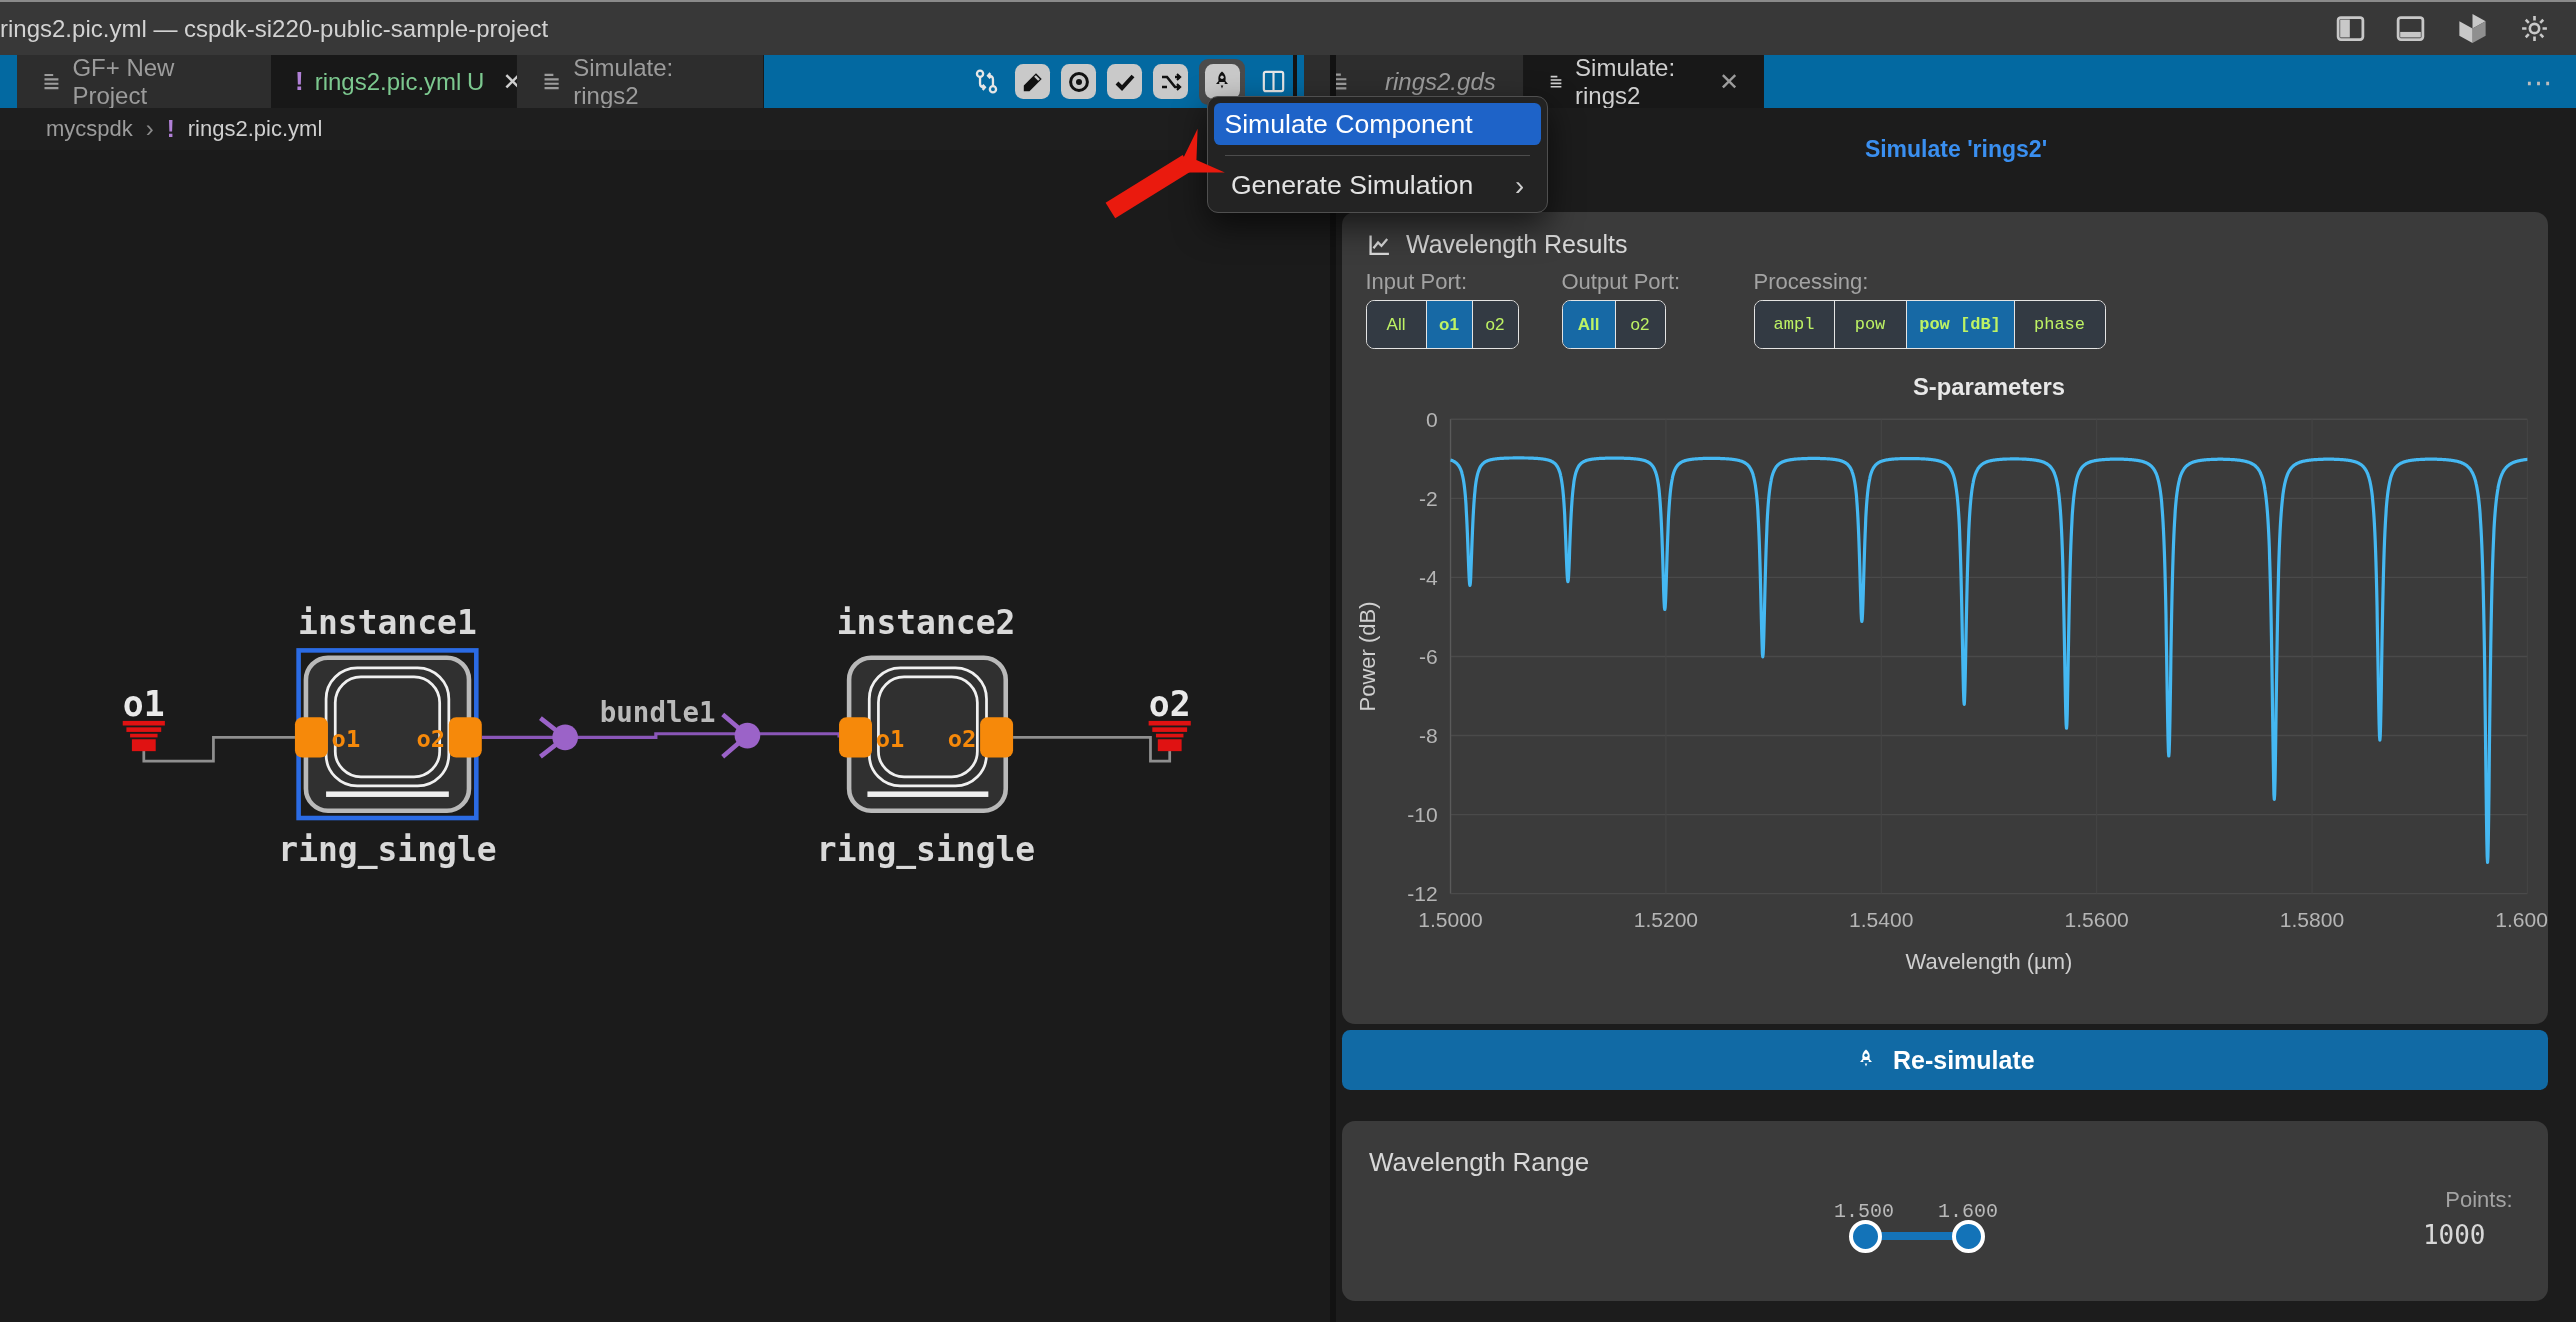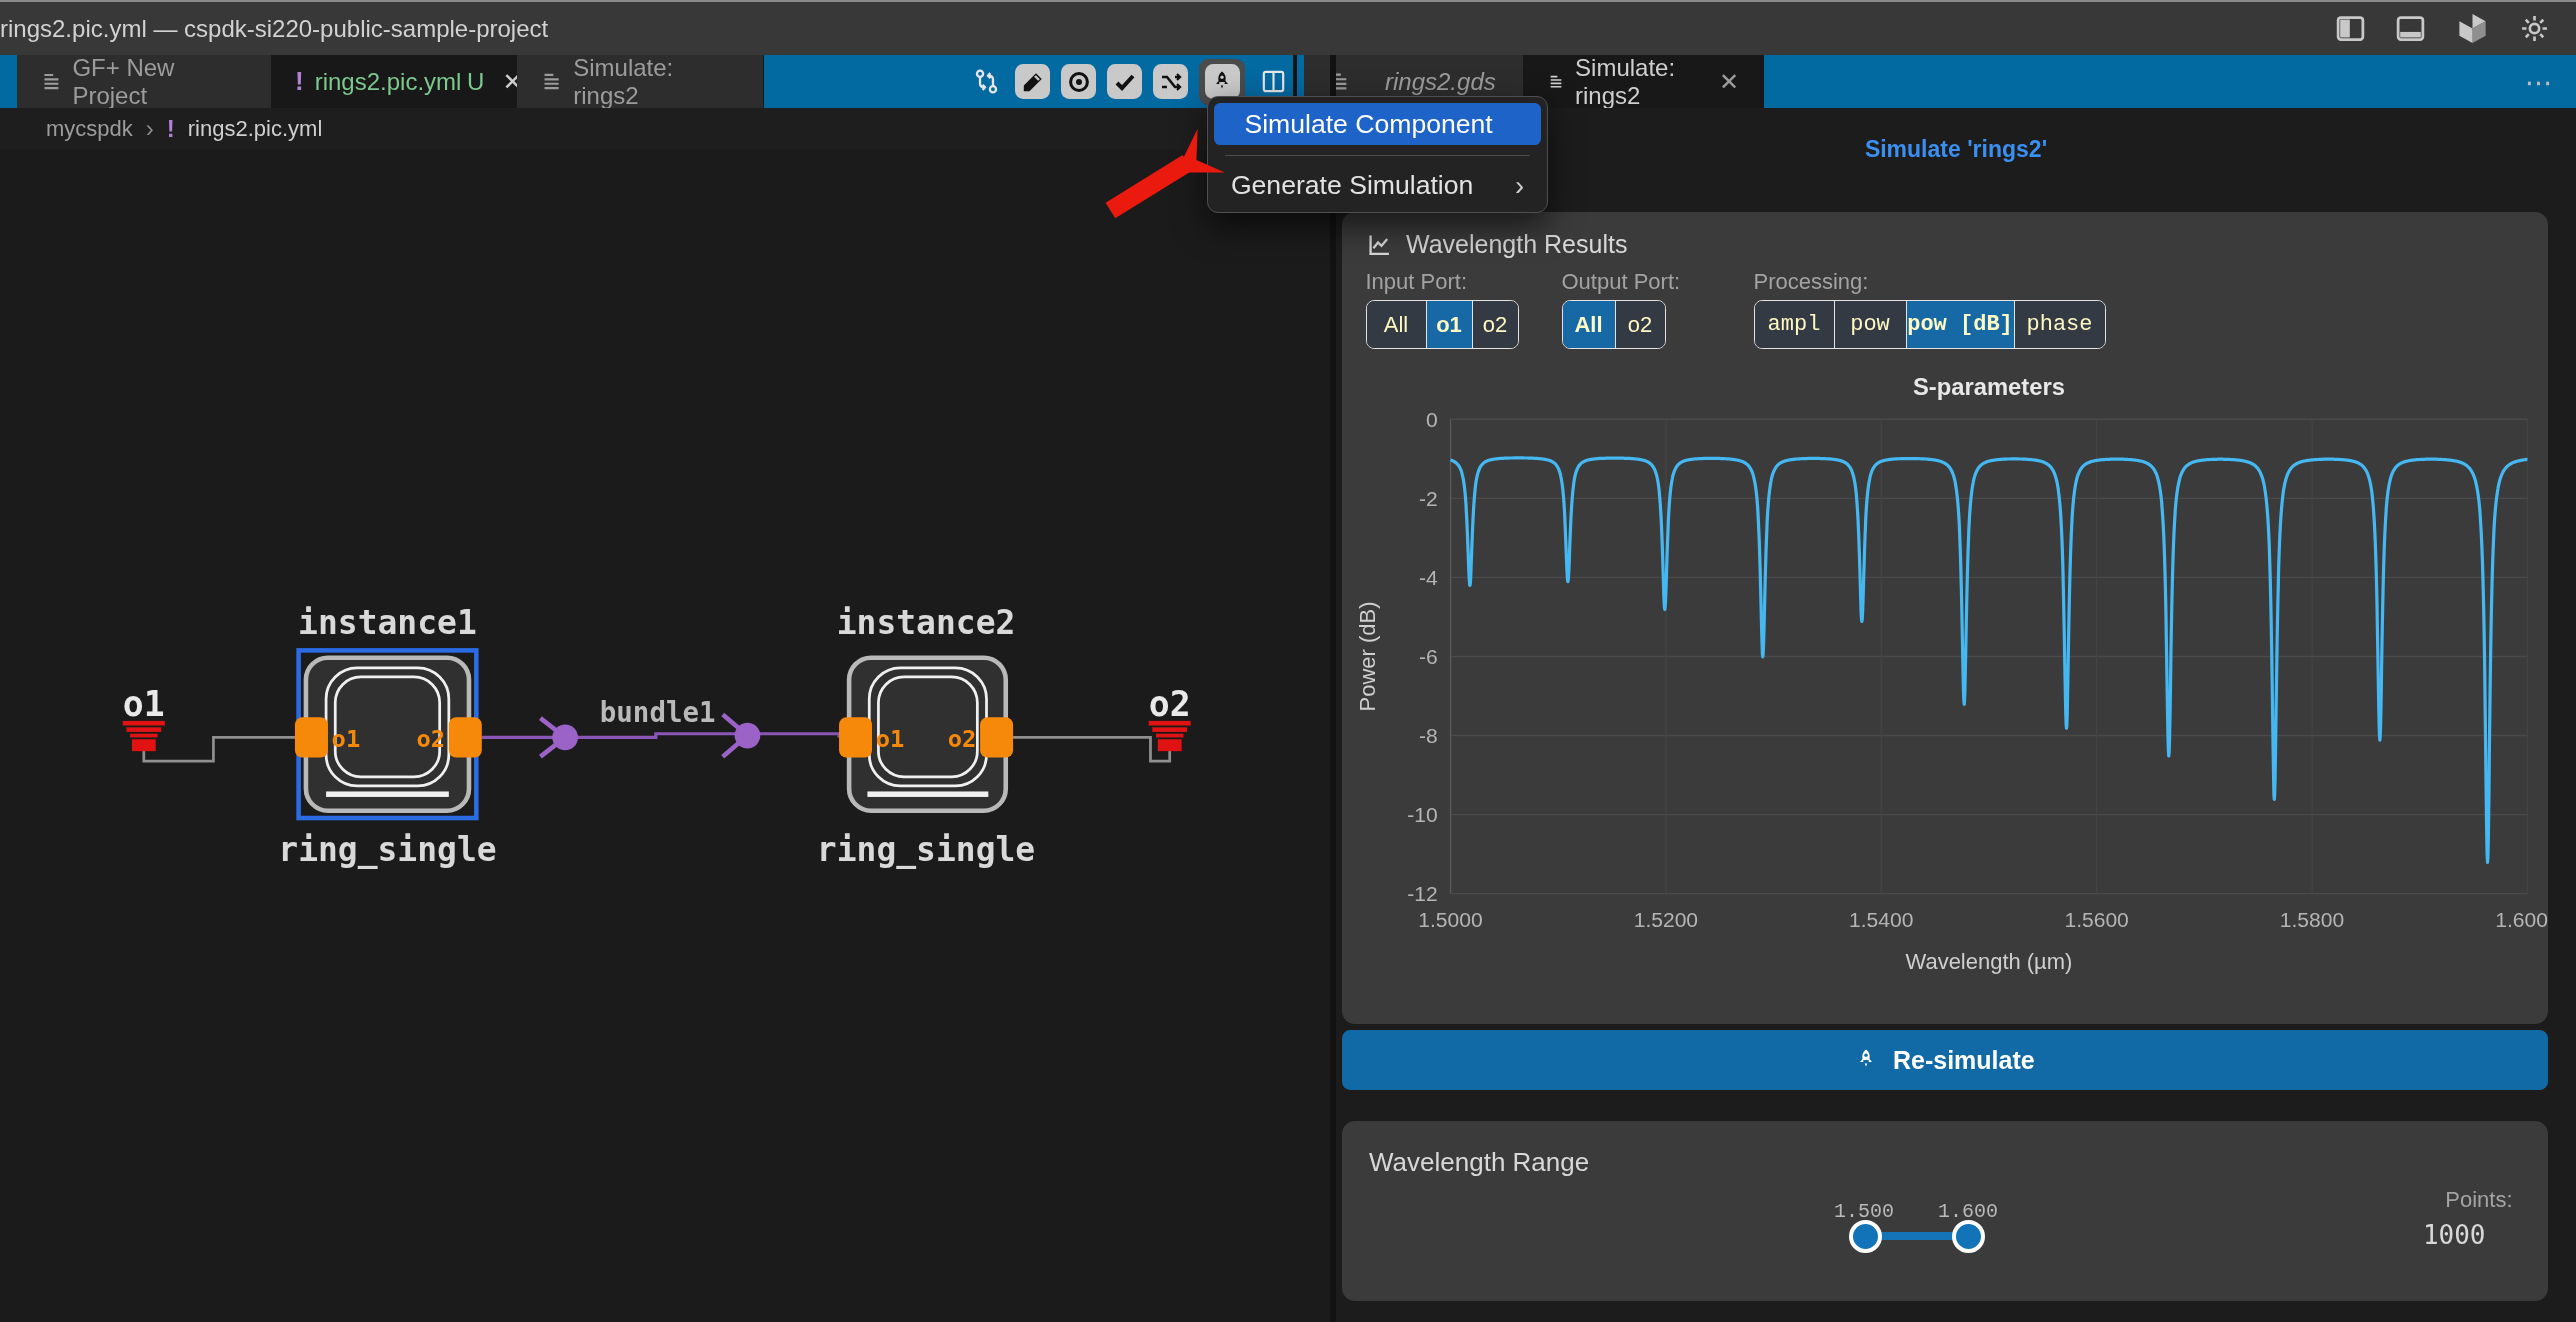--- a/index.html
+++ b/index.html
@@ -51,21 +51,21 @@
   
   #rightpanel { position:absolute; left:1336px; top:108px; width:1240px; height:1215px; background:#1c1c1c; }
   #panel-heading { position:absolute; left:0; top:27.5px; width:100%; text-align:center;
                    font-size:23px; font-weight:bold; color:#3a8ff0; }
   .card { position:absolute; left:5.5px; width:1206px; background:#3b3b3b; border-radius:13px; }
   #card-results { top:104px; height:812px; }
   #results-header { position:absolute; left:24px; top:18.3px; display:flex; align-items:center; gap:13px;
                     font-size:25px; color:#d8d8d8; }
   .grp-label { position:absolute; top:57px; font-size:22px; color:#a3a3a3; }
   .seg-group { position:absolute; top:88px; height:49px; display:flex; border:1.8px solid #e4e4e4; border-radius:8.2px; overflow:hidden; }
-  .seg { display:flex; align-items:center; justify-content:center; font-size:22px; color:#fef9c3;
+  .seg { display:flex; align-items:center; justify-content:center; font-size:17px; color:#bef264;
          background:#333a43; border-right:1.8px solid #e4e4e4; }
   .seg:last-child { border-right:none; }
   .seg.sel { background:#1769a5; font-weight:bold; }
   #grp-input  { left:24px; }
   #grp-output { left:220px; }
   #grp-proc   { left:412px;font-family:Liberation Mono, monospace; }
 
   #spectrum-svg { position:absolute; left:0; top:156px; }
 
   #resim-btn { position:absolute; left:5.5px; top:922px; width:1206px; height:60px; border-radius:8.2px;
@@ -79,21 +79,21 @@
   .slider-handle { position:absolute; top:99px; width:33px; height:33px; border-radius:50%;
                    background:#1373b8; border:4.6px solid #ffffff; }
   #points-label { position:absolute; right:35px; top:66px; font-size:22px; color:#a3a3a3; }
   #points-value { position:absolute; right:62px; top:99px; font-size:26px; color:#d8d8d8;
                   font-family:"DejaVu Sans Mono", monospace; }
 
   
   #ctxmenu { position:absolute; left:1207px; top:96px; width:341px; background:#232323;
              border:1.8px solid #4f4f4f; border-radius:11px; padding:6.4px; box-shadow:0 13px 33px rgba(0,0,0,.6); z-index:50; }
   #menu-item-1 { height:42px; background:#1e63c8; border-radius:6.4px; color:#ffffff; font-size:26.6px;
-                 display:flex; align-items:center; padding:0 30px; }
+                 display:flex; align-items:center; padding:0 10px; }
   #menu-sep { height:1.8px; background:#4c4c4c; margin:9.2px 11px; }
   #menu-item-2 { height:40px; color:#e2e2e2; font-size:26.6px; display:flex; align-items:center;
                  justify-content:space-between; padding:0 16.5px 0 16.5px; }
   #menu-item-2 .chev { color:#cfcfcf; font-size:27.5px; }
 
   #red-arrow { position:absolute; left:1092px; top:126px; z-index:60; }
 
   .mono { font-family:"DejaVu Sans Mono", monospace; }
   text { font-family:"Liberation Sans", sans-serif; }
 </style>

